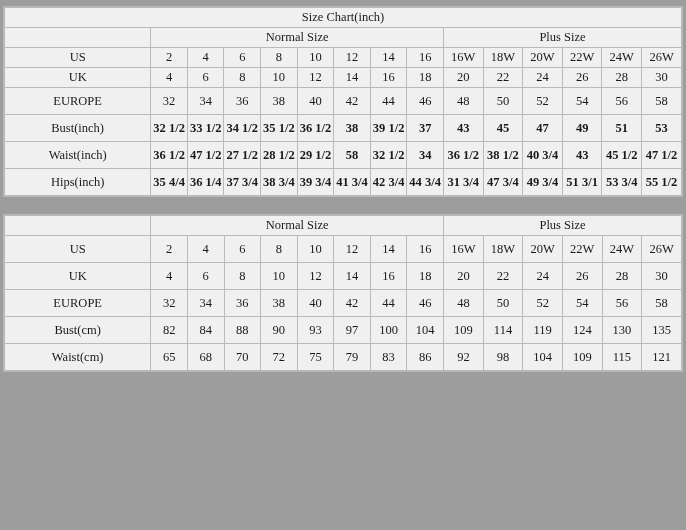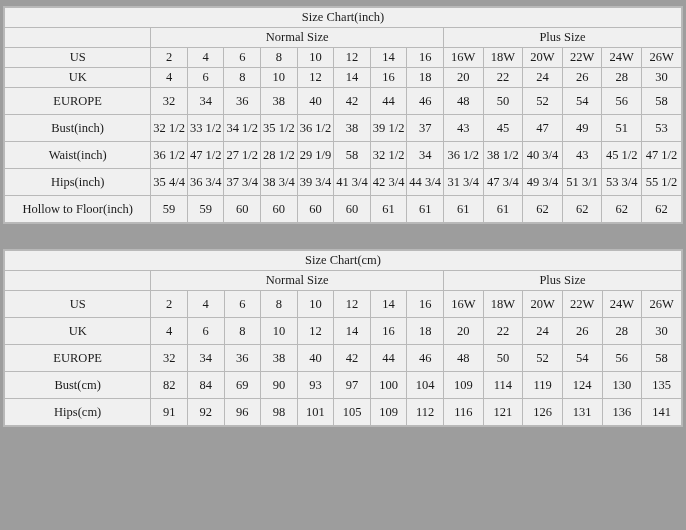--- a/index.html
+++ b/index.html
@@ -13,21 +13,21 @@
     font-family: "Liberation Serif", serif;
     overflow: hidden;
   }
   .page {
     width: 686px;
     height: 530px;
     box-sizing: border-box;
     padding: 6px 3px 3px 3px;
     display: flex;
     flex-direction: column;
-    gap: 25px;
+    gap: 17px;
   }
   .chart-block {
     background: #f0f0f0;
     border: 1px solid #b8b8b8;
     box-sizing: border-box;
   }
   table.sizechart {
     width: 100%;
     border-collapse: collapse;
     table-layout: fixed;
@@ -59,20 +59,21 @@
     font-size: 13.5px;
     border-left: none;
     padding: 4px 2px;
   }
   td.cell {
     font-size: 12.5px;
     padding: 4px 1px;
   }
   td.cell-sm {
     font-size: 11.5px;
+    font-weight: bold;
   }
   .r-tall td {
     height: 22px;
   }
 </style>
 </head>
 <body>
 
 <div class="page">
   <div class="chart-block">
@@ -163,82 +164,62 @@
           <td class="cell cell-sm">51</td>
           <td class="cell cell-sm">53</td>
         </tr>
 
         <tr class="r-tall">
           <td class="rowlabel">Waist(inch)</td>
           <td class="cell cell-sm">36 1/2</td>
           <td class="cell cell-sm">47 1/2</td>
           <td class="cell cell-sm">27 1/2</td>
           <td class="cell cell-sm">28 1/2</td>
-          <td class="cell cell-sm">29 1/9</td>
+          <td class="cell cell-sm">29 1/2</td>
           <td class="cell cell-sm">58</td>
           <td class="cell cell-sm">32 1/2</td>
           <td class="cell cell-sm">34</td>
           <td class="cell cell-sm">36 1/2</td>
           <td class="cell cell-sm">38 1/2</td>
           <td class="cell cell-sm">40 3/4</td>
           <td class="cell cell-sm">43</td>
           <td class="cell cell-sm">45 1/2</td>
           <td class="cell cell-sm">47 1/2</td>
         </tr>
 
         <tr class="r-tall">
           <td class="rowlabel">Hips(inch)</td>
           <td class="cell cell-sm">35 4/4</td>
-          <td class="cell cell-sm">36 3/4</td>
+          <td class="cell cell-sm">36 1/4</td>
           <td class="cell cell-sm">37 3/4</td>
           <td class="cell cell-sm">38 3/4</td>
           <td class="cell cell-sm">39 3/4</td>
           <td class="cell cell-sm">41 3/4</td>
           <td class="cell cell-sm">42 3/4</td>
           <td class="cell cell-sm">44 3/4</td>
           <td class="cell cell-sm">31 3/4</td>
           <td class="cell cell-sm">47 3/4</td>
           <td class="cell cell-sm">49 3/4</td>
           <td class="cell cell-sm">51 3/1</td>
           <td class="cell cell-sm">53 3/4</td>
           <td class="cell cell-sm">55 1/2</td>
         </tr>
 
-        <tr class="r-tall">
-          <td class="rowlabel">Hollow to Floor(inch)</td>
-          <td class="cell">59</td>
-          <td class="cell">59</td>
-          <td class="cell">60</td>
-          <td class="cell">60</td>
-          <td class="cell">60</td>
-          <td class="cell">60</td>
-          <td class="cell">61</td>
-          <td class="cell">61</td>
-          <td class="cell">61</td>
-          <td class="cell">61</td>
-          <td class="cell">62</td>
-          <td class="cell">62</td>
-          <td class="cell">62</td>
-          <td class="cell">62</td>
-        </tr>
       </tbody>
     </table>
   </div>
 
   <div class="chart-block">
     <table class="sizechart">
       <colgroup>
         <col style="width:144px">
         <col span="8" style="width:36px">
         <col span="6" style="width:39px">
       </colgroup>
       <tbody>
-        <tr>
-          <td class="title" colspan="15">Size Chart(cm)</td>
-        </tr>
         <tr>
           <td class="blank"></td>
           <td class="group" colspan="8">Normal Size</td>
           <td class="group" colspan="6">Plus Size</td>
         </tr>
 
         <tr class="r-tall">
           <td class="rowlabel">US</td>
           <td class="cell">2</td>
           <td class="cell">4</td>
@@ -289,49 +270,49 @@
           <td class="cell">52</td>
           <td class="cell">54</td>
           <td class="cell">56</td>
           <td class="cell">58</td>
         </tr>
 
         <tr class="r-tall">
           <td class="rowlabel">Bust(cm)</td>
           <td class="cell">82</td>
           <td class="cell">84</td>
-          <td class="cell">69</td>
+          <td class="cell">88</td>
           <td class="cell">90</td>
           <td class="cell">93</td>
           <td class="cell">97</td>
           <td class="cell">100</td>
           <td class="cell">104</td>
           <td class="cell">109</td>
           <td class="cell">114</td>
           <td class="cell">119</td>
           <td class="cell">124</td>
           <td class="cell">130</td>
           <td class="cell">135</td>
         </tr>
 
-
-        <tr class="r-tall">
-          <td class="rowlabel">Hips(cm)</td>
-          <td class="cell">91</td>
+        <tr class="r-tall">
+          <td class="rowlabel">Waist(cm)</td>
+          <td class="cell">65</td>
+          <td class="cell">68</td>
+          <td class="cell">70</td>
+          <td class="cell">72</td>
+          <td class="cell">75</td>
+          <td class="cell">79</td>
+          <td class="cell">83</td>
+          <td class="cell">86</td>
           <td class="cell">92</td>
-          <td class="cell">96</td>
           <td class="cell">98</td>
-          <td class="cell">101</td>
-          <td class="cell">105</td>
+          <td class="cell">104</td>
           <td class="cell">109</td>
-          <td class="cell">112</td>
-          <td class="cell">116</td>
+          <td class="cell">115</td>
           <td class="cell">121</td>
-          <td class="cell">126</td>
-          <td class="cell">131</td>
-          <td class="cell">136</td>
-          <td class="cell">141</td>
-        </tr>
+        </tr>
+
 
       </tbody>
     </table>
   </div>
 </div>
 
 </body></html>

